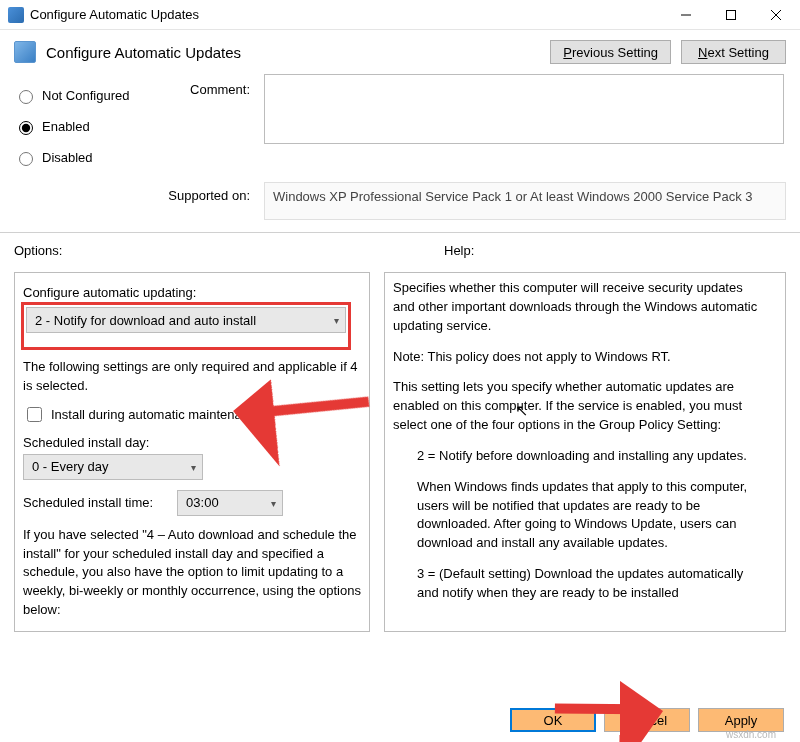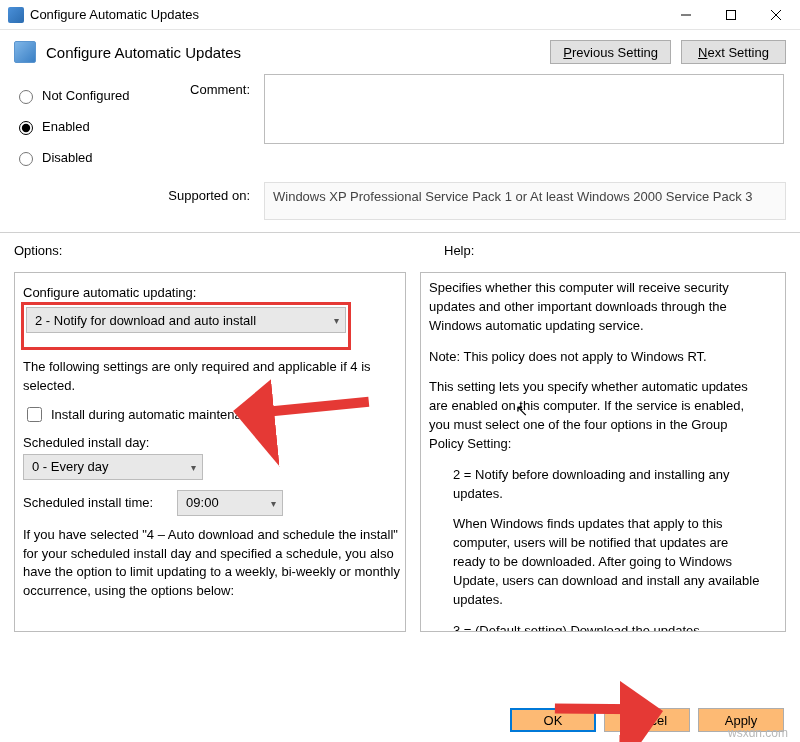--- a/index.html
+++ b/index.html
@@ -27,21 +27,21 @@
 .supported-row { display: flex; align-items: flex-start; padding: 2px 14px 12px 14px; }
 .supported-row .lbl { width: 250px; text-align: right; padding-right: 14px; padding-top: 6px; }
 .supported-box { flex: 1; width: 520px; height: 38px; border: 1px solid #e0e0e0; background: #fafafa; padding: 6px 22px 6px 8px; color: #444; overflow-y: scroll; }
 
 .divider { height: 1px; background: #d0d0d0; margin: 0 0 6px 0; }
 .labels-row { display: flex; padding: 4px 14px 6px 14px; }
 .labels-row .opts-lbl { width: 400px; }
 .labels-row .help-lbl { padding-left: 30px; }
 
 .panes { display: flex; padding: 8px 14px 0 14px; gap: 14px; height: 368px; }
-.options-pane { width: 392px; border: 1px solid #bcbcbc; padding: 8px 4px 8px 8px; overflow-y: scroll; position: relative; }
+.options-pane { width: 356px; border: 1px solid #bcbcbc; padding: 8px 4px 8px 8px; overflow-y: scroll; position: relative; }
 .help-pane { flex: 1; border: 1px solid #bcbcbc; padding: 6px 22px 6px 8px; overflow-y: scroll; line-height: 1.45; position: relative; }
 .help-pane p { margin: 0 0 12px 0; }
 .help-pane .indent { padding-left: 24px; }
 
 .opt-label { margin: 4px 0 4px 0; }
 .select { height: 26px; background: #e8e8e8; border: 1px solid #bcbcbc; display: flex; align-items: center; padding: 0 22px 0 8px; position: relative; }
 .select .chev { position: absolute; right: 6px; top: 50%; transform: translateY(-50%); font-size: 10px; color: #555; }
 .select.wide { width: 320px; margin-bottom: 10px; }
 .select.small { width: 180px; margin-bottom: 10px; }
 .select.time { width: 106px; display: inline-flex; }
@@ -54,21 +54,21 @@
 .arrow-red { position: absolute; pointer-events: none; }
 .arrow1 { left: 248px; top: 362px; transform: rotate(-40deg); }
 .arrow2 { left: 552px; top: 676px; transform: rotate(35deg); }
 
 .footer { position: absolute; bottom: 10px; right: 16px; display: flex; gap: 8px; }
 .btn { width: 86px; height: 24px; background: #fdba74; border: 1px solid #adadad; }
 .btn.primary { border: 2px solid #0078d7; }
 
 .cursor-img { position: absolute; left: 515px; top: 401px; font-size: 16px; pointer-events: none; }
 
-.watermark { position: absolute; right: 12px; bottom: 2px; font-size: 12px; color: #b8b8b8; }
+.watermark { position: absolute; right: 24px; bottom: 2px; font-size: 10px; color: #b8b8b8; }
 
 ::-webkit-scrollbar { width: 17px; }
 ::-webkit-scrollbar-track { background: #f0f0f0; }
 ::-webkit-scrollbar-thumb { background: #c2c2c2; border: 1px solid #a0a0a0; }
 </style>
 </head>
 <body>
 
 <div class="titlebar">
   <span class="icon"></span>
@@ -151,21 +151,21 @@
       <span>Install during automatic maintenance</span>
     </div>
     <div class="opt-label">Scheduled install day:</div>
     <div class="select small">
       <span>0 - Every day</span>
       <span class="chev">▾</span>
     </div>
     <div class="time-row">
       <span>Scheduled install time:</span>
       <div class="select time">
-        <span>09:00</span>
+        <span>03:00</span>
         <span class="chev">▾</span>
       </div>
     </div>
     <div class="note">If you have selected "4 – Auto download and schedule the install" for your scheduled install day and specified a schedule, you also have the option to limit updating to a weekly, bi-weekly or monthly occurrence, using the options below:</div>
   </div>
 
   <div class="help-pane">
     <p>Specifies whether this computer will receive security updates and other important downloads through the Windows automatic updating service.</p>
     <p>Note: This policy does not apply to Windows RT.</p>
     <p>This setting lets you specify whether automatic updates are enabled on this computer. If the service is enabled, you must select one of the four options in the Group Policy Setting:</p>

